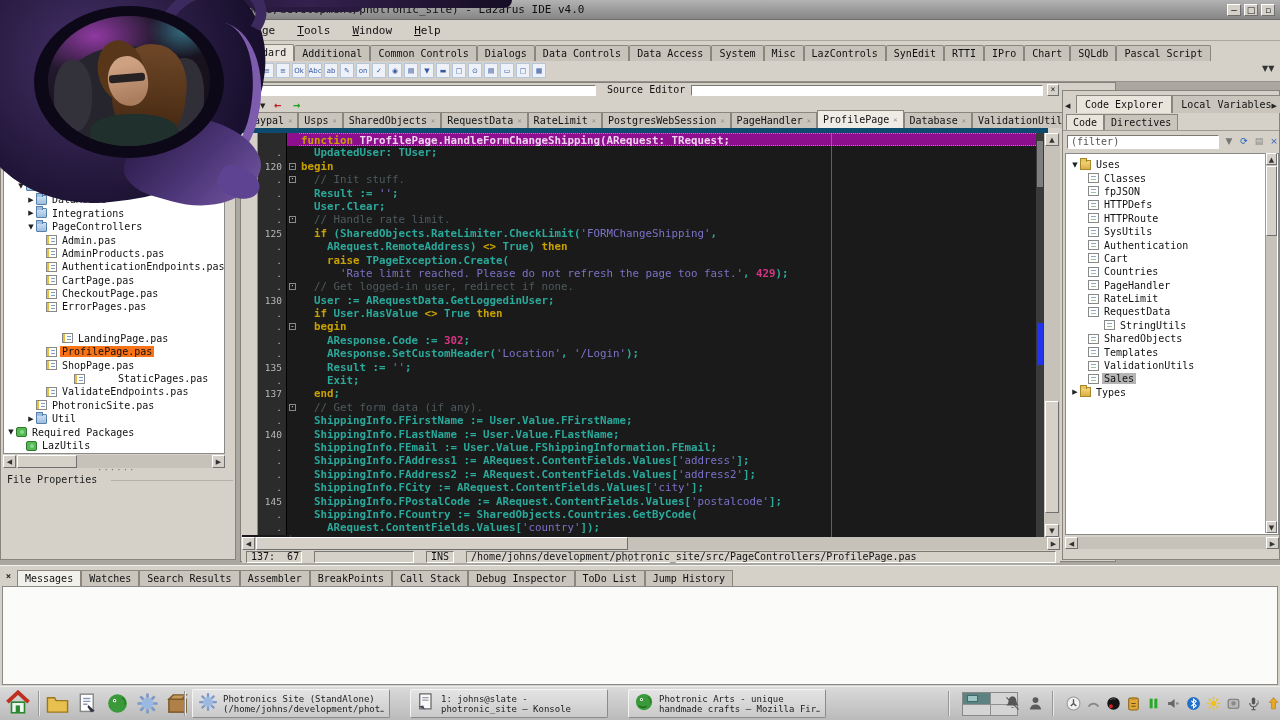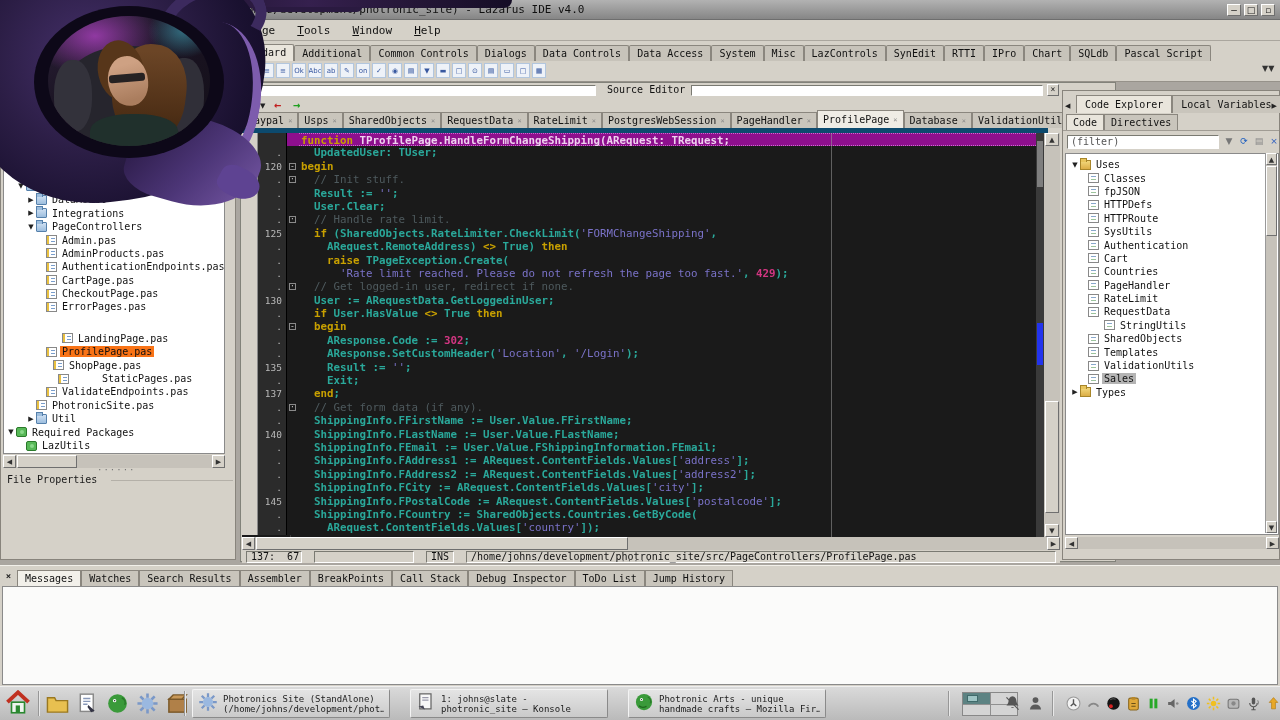--- a/index.html
+++ b/index.html
@@ -313,26 +313,26 @@
         <div class="trow" style="padding-left: 48px; margin-top: 18px;">
           <span class="texp"></span>
           <span class="tic ic-unit"></span>
           <span class="tlb">LandingPage.pas</span>
         </div>
         <div class="trow sel" style="padding-left: 32px;">
           <span class="texp"></span>
           <span class="tic ic-unit"></span>
           <span class="tlb">ProfilePage.pas</span>
         </div>
-        <div class="trow" style="padding-left: 32px; margin-left: 7px;">
+        <div class="trow" style="padding-left: 32px;">
           <span class="texp"></span>
           <span class="tic ic-unit"></span>
           <span class="tlb">ShopPage.pas</span>
         </div>
-        <div class="trow" style="padding-left: 16px; gap: 28px;">
+        <div class="trow" style="padding-left: 32px; gap: 28px;">
           <span class="texp"></span>
           <span class="tic ic-unit"></span>
           <span class="tlb">StaticPages.pas</span>
         </div>
         <div class="trow" style="padding-left: 32px;">
           <span class="texp"></span>
           <span class="tic ic-unit"></span>
           <span class="tlb">ValidateEndpoints.pas</span>
         </div>
         <div class="trow" style="padding-left: 22px;">

